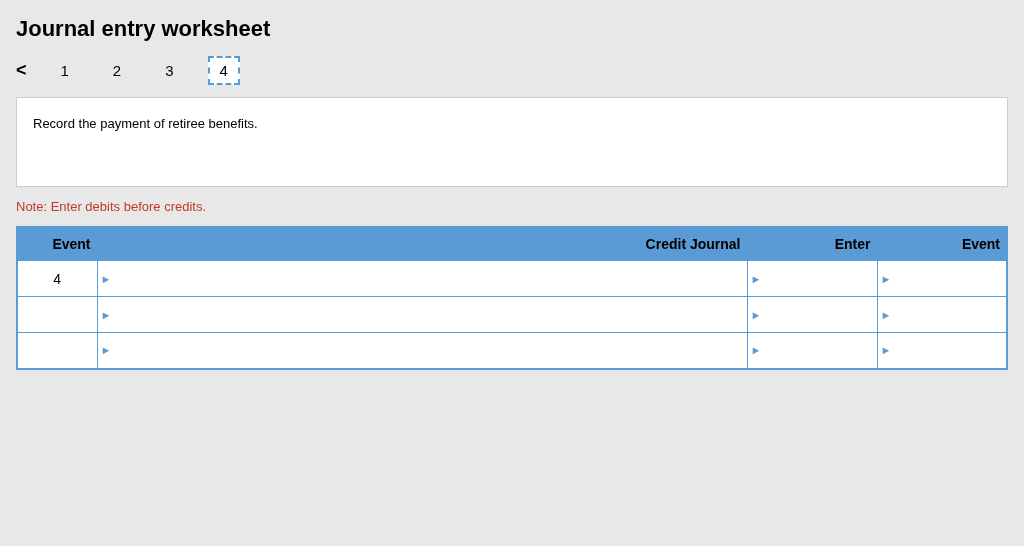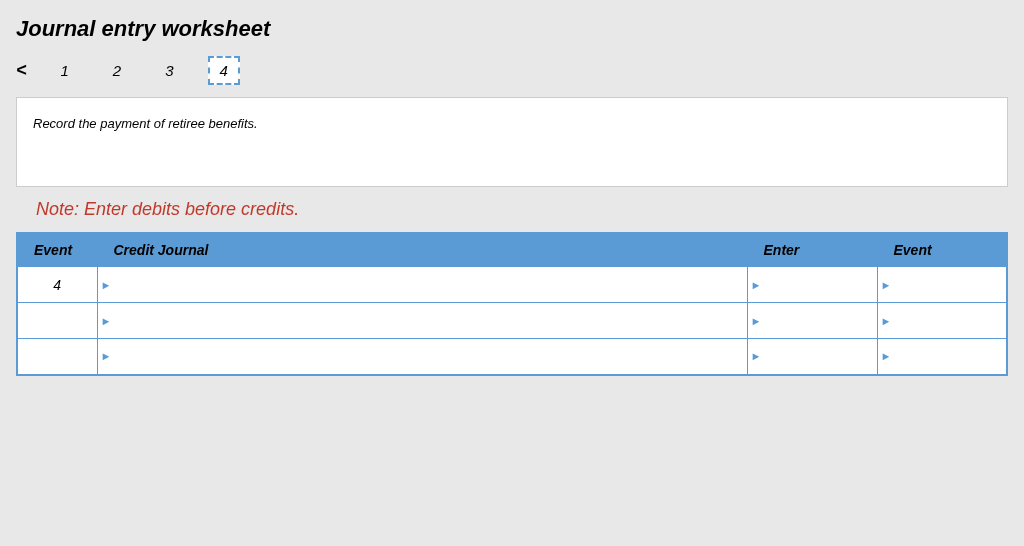--- a/index.html
+++ b/index.html
@@ -1,19 +1,18 @@
 <!DOCTYPE html>
 <html><head>
   <meta charset="utf-8">
   <style>
     * {
       box-sizing: border-box;
       margin: 0;
       padding: 0;
-      font-style: italic;
     }
 
     body {
       background-color: #e8e8e8;
       font-family: Arial, sans-serif;
       font-size: 14px;
       color: #000;
       padding: 16px;
       width: 1024px;
       min-height: 546px;
@@ -57,38 +56,37 @@
       border: 1px solid #ccc;
       padding: 18px 16px 40px 16px;
       margin-bottom: 12px;
       font-size: 13px;
       color: #000;
       min-height: 90px;
     }
 
     .note-text {
       color: #c0392b;
-      font-size: 18px;
+      font-size: 13px;
       margin-bottom: 12px;
-      margin-left: 20px;
     }
 
     .journal-table {
       width: 100%;
       border-collapse: collapse;
       border: 2px solid #5b9bd5;
     }
 
     .journal-table thead tr th {
       background-color: #5b9bd5;
       color: #000;
       font-weight: bold;
-      padding: 8px 16px;
+      padding: 8px 6px;
       border: 1px solid #5b9bd5;
-      text-align: left;
+      text-align: right;
     }
 
     .journal-table tbody tr td {
       border: 1px solid #5b9bd5;
       background: #fff;
       padding: 0;
       height: 36px;
       vertical-align: middle;
     }
 

